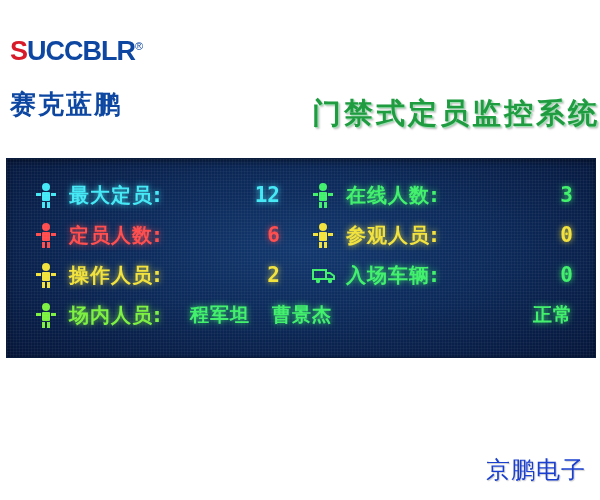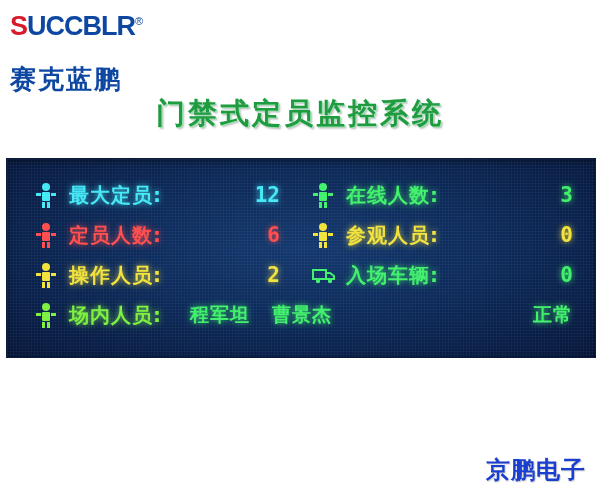--- a/index.html
+++ b/index.html
@@ -15,39 +15,40 @@
     position:absolute;left:10px;top:6px;width:240px;height:62px;
   }
   #logo-en{
     font-family:"Liberation Sans","DejaVu Sans",sans-serif;
     font-weight:bold;
     font-size:27px;
     letter-spacing:-1px;
     color:#0d47a1;
     line-height:30px;
     white-space:nowrap;
+    margin-top:25px;
   }
   #logo-en .s1{color:#d81b2a;}
   #logo-reg{
     font-size:11px;vertical-align:super;color:#0d47a1;font-weight:normal;
   }
   #logo-cn{
     font-family:"DejaVu Sans","Liberation Sans",sans-serif;
     font-weight:bold;
     font-size:26px;
     color:#0d47a1;
     letter-spacing:2px;
     line-height:30px;
     white-space:nowrap;
     margin-top:23px;
   }
   
   #page-title{
     position:absolute;left:0;top:94px;width:600px;
-    text-align:center;
+    text-align:right;
     font-family:"DejaVu Sans","Liberation Sans",sans-serif;
     font-weight:bold;
     font-size:29px;
     letter-spacing:3px;
     color:#1f9b40;
     text-shadow:1px 1px 0 #9adfb0, 2px 2px 2px rgba(0,0,0,.25);
   }
   
   #led-panel{
     position:absolute;left:6px;top:158px;width:588px;height:198px;
@@ -102,21 +103,21 @@
   .name-gap{display:inline-block;width:22px;}
   .status{
     font-family:"DejaVu Sans","Liberation Sans",sans-serif;
     font-size:19px;font-weight:bold;letter-spacing:1px;
     margin-left:auto;padding-right:22px;
   }
   
   #footer-brand{
     position:absolute;right:14px;bottom:14px;
     font-family:"DejaVu Sans","Liberation Sans",sans-serif;
-    font-weight:bold;font-size:24px;letter-spacing:1px;
+    font-weight:normal;font-size:24px;letter-spacing:1px;
     color:#1a3fd0;
     text-shadow:1px 1px 1px rgba(0,0,0,.2);
   }
 </style>
 </head>
 <body>
 
 <div id="logo">
   <div id="logo-en">
     <span class="s1">S</span><span>UCCBLR</span><span id="logo-reg">®</span>

